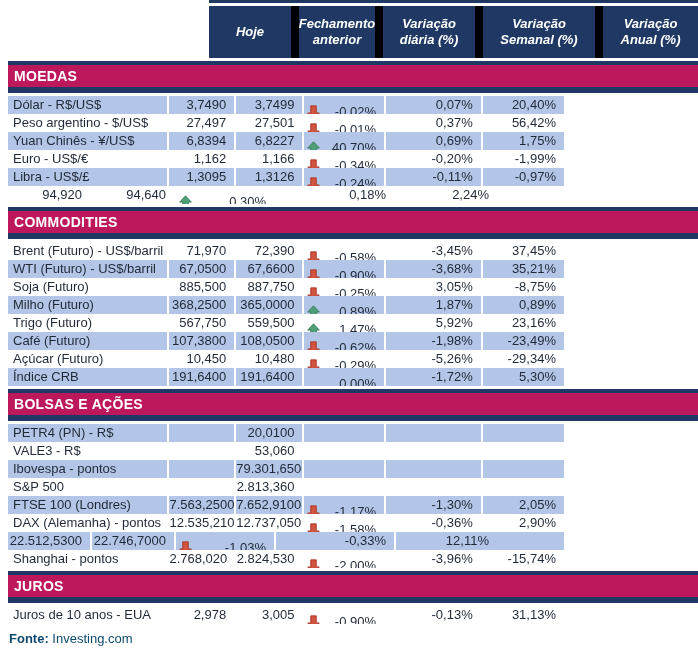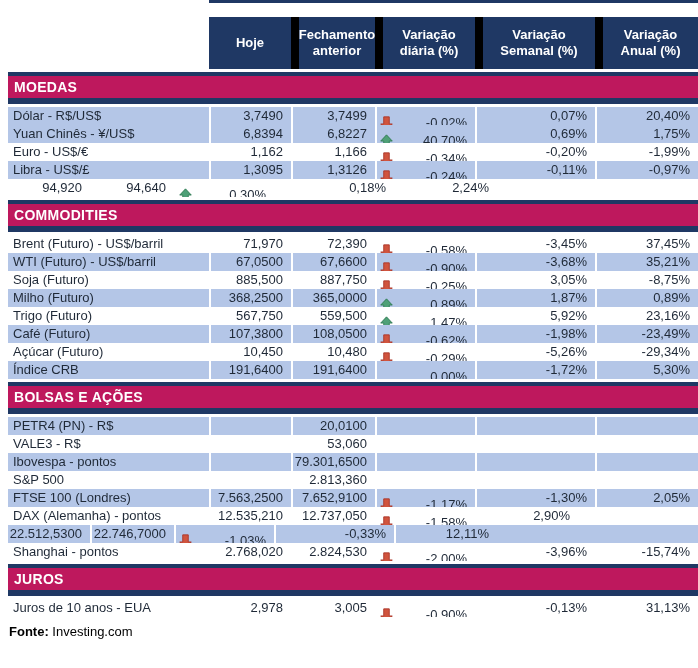--- a/index.html
+++ b/index.html
@@ -2,45 +2,45 @@
 <html><head>
 <meta charset="utf-8">
 <style>
   html,body{margin:0;padding:0;background:#ffffff;}
   .sheet{
     position:relative;width:698px;height:668px;background:#ffffff;overflow:hidden;
     font-family:"Liberation Sans","DejaVu Sans",sans-serif;
     color:#1f2937;-webkit-font-smoothing:antialiased;
   }
   .top-strip{margin-left:209px;height:3px;background:#1F3864;}
-  .hdr-row{display:flex;margin:14px 0 0 209px;}
+  .hdr-row{display:flex;margin:3px 0 0 209px;font-style:italic;}
   .hdr-cell{
     background:#1F3864;color:#ffffff;font-weight:bold;font-size:13px;line-height:1.25;
     height:52px;display:flex;align-items:center;justify-content:center;text-align:center;
     box-sizing:border-box;padding:2px 4px;
   }
   .hdr-cell + .hdr-cell{border-left:8px solid #000000;}
   .w-hoje{width:82px;} .w-fech{width:84px;} .w-diaria{width:100px;text-align:center;}
   .w-semanal{width:120px;} .w-anual{width:103px;}
   .section-bar{
     margin:3px 0 3px 8px;width:690px;box-sizing:border-box;
     background:#be185d;border-top:4px solid #1F3864;border-bottom:6px solid #1F3864;
     color:#ffffff;font-weight:bold;font-size:14px;line-height:22px;height:32px;
     padding-left:6px;letter-spacing:.3px;
   }
-  .row{display:flex;margin-left:8px;width:690px;height:18px;line-height:18px;font-size:13px;box-sizing:border-box;}
+  .row{display:flex;margin-left:8px;width:556px;height:18px;line-height:18px;font-size:13px;box-sizing:border-box;}
   .row.shaded{background:#B4C6E7;}
   .c{box-sizing:border-box;height:18px;overflow:hidden;white-space:nowrap;}
   .c.label{width:201px;padding-left:5px;}
   .c.num{text-align:right;padding-right:8px;}
   .row .c + .c{border-left:2px solid #ffffff;}
   .c.diaria{display:flex;align-items:center;padding:14px 8px 0 3px;}
   .c.diaria .pct{margin-left:auto;}
   .arr{width:13px;height:15px;display:block;flex:0 0 13px;}
-  .footer{margin:7px 0 0 9px;font-size:13px;color:#000000;}
+  .footer{margin:7px 0 0 9px;font-size:13px;color:#0c4a6e;}
   .footer b{font-weight:bold;}
 </style>
 </head>
 <body>
 
 <div class="sheet">
   <div class="top-strip"></div>
   <div class="hdr-row">
       <div class="hdr-cell w-hoje">Hoje</div>
       <div class="hdr-cell w-fech">Fechamento anterior</div>
@@ -56,20 +56,33 @@
         <div class="c num w-fech">3,7499</div>
         <div class="c diaria w-diaria">
           <svg viewBox="0 0 12 14" class="arr">
             <path d="M3.4 0.8 H8.6 V7.4 H11.4 L6 13.2 L0.6 7.4 H3.4 Z" fill="#D0543E" stroke="#A93226" stroke-width="0.8"></path>
           </svg>
           <div class="pct">-0,02%</div>
         </div>
         <div class="c num w-semanal">0,07%</div>
         <div class="c num w-anual">20,40%</div>
       </div>
+      <div class="row">
+        <div class="c label">Peso argentino - $/US$</div>
+        <div class="c num w-hoje">27,497</div>
+        <div class="c num w-fech">27,501</div>
+        <div class="c diaria w-diaria">
+          <svg viewBox="0 0 12 14" class="arr">
+            <path d="M3.4 0.8 H8.6 V7.4 H11.4 L6 13.2 L0.6 7.4 H3.4 Z" fill="#D0543E" stroke="#A93226" stroke-width="0.8"></path>
+          </svg>
+          <div class="pct">-0,01%</div>
+        </div>
+        <div class="c num w-semanal">0,37%</div>
+        <div class="c num w-anual">56,42%</div>
+      </div>
       <div class="row shaded">
         <div class="c label">Yuan Chinês - ¥/US$</div>
         <div class="c num w-hoje">6,8394</div>
         <div class="c num w-fech">6,8227</div>
         <div class="c diaria w-diaria">
           <svg viewBox="0 0 12 14" class="arr">
             <path d="M6 0.8 L11.4 6.6 H8.6 V13.2 H3.4 V6.6 H0.6 Z" fill="#4FA077" stroke="#2E7A52" stroke-width="0.8"></path>
           </svg>
           <div class="pct">40,70%</div>
         </div>
@@ -273,20 +286,21 @@
       <div class="row">
         <div class="c label">DAX (Alemanha) - pontos</div>
         <div class="c num w-hoje">12.535,210</div>
         <div class="c num w-fech">12.737,050</div>
         <div class="c diaria w-diaria">
           <svg viewBox="0 0 12 14" class="arr">
             <path d="M3.4 0.8 H8.6 V7.4 H11.4 L6 13.2 L0.6 7.4 H3.4 Z" fill="#D0543E" stroke="#A93226" stroke-width="0.8"></path>
           </svg>
           <div class="pct">-1,58%</div>
         </div>
+        <div class="c num w-semanal">-0,36%</div>
         <div class="c num w-anual">2,90%</div>
       </div>
       <div class="row shaded">
         <div class="c num w-hoje">22.512,5300</div>
         <div class="c num w-fech">22.746,7000</div>
         <div class="c diaria w-diaria">
           <svg viewBox="0 0 12 14" class="arr">
             <path d="M3.4 0.8 H8.6 V7.4 H11.4 L6 13.2 L0.6 7.4 H3.4 Z" fill="#D0543E" stroke="#A93226" stroke-width="0.8"></path>
           </svg>
           <div class="pct">-1,03%</div>

